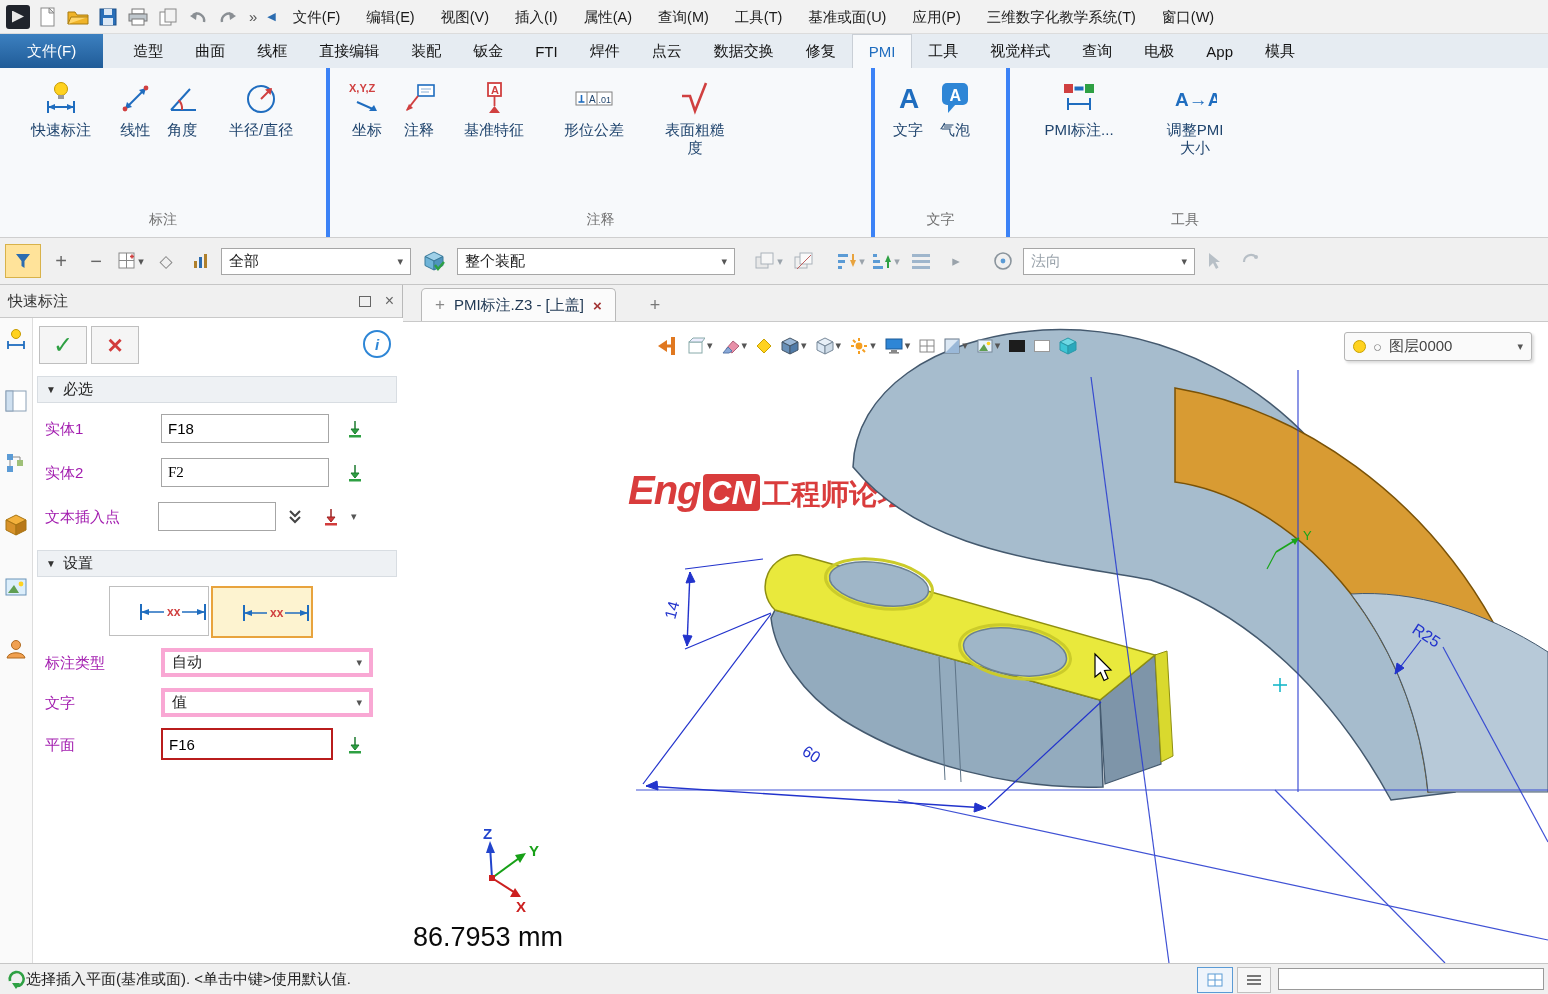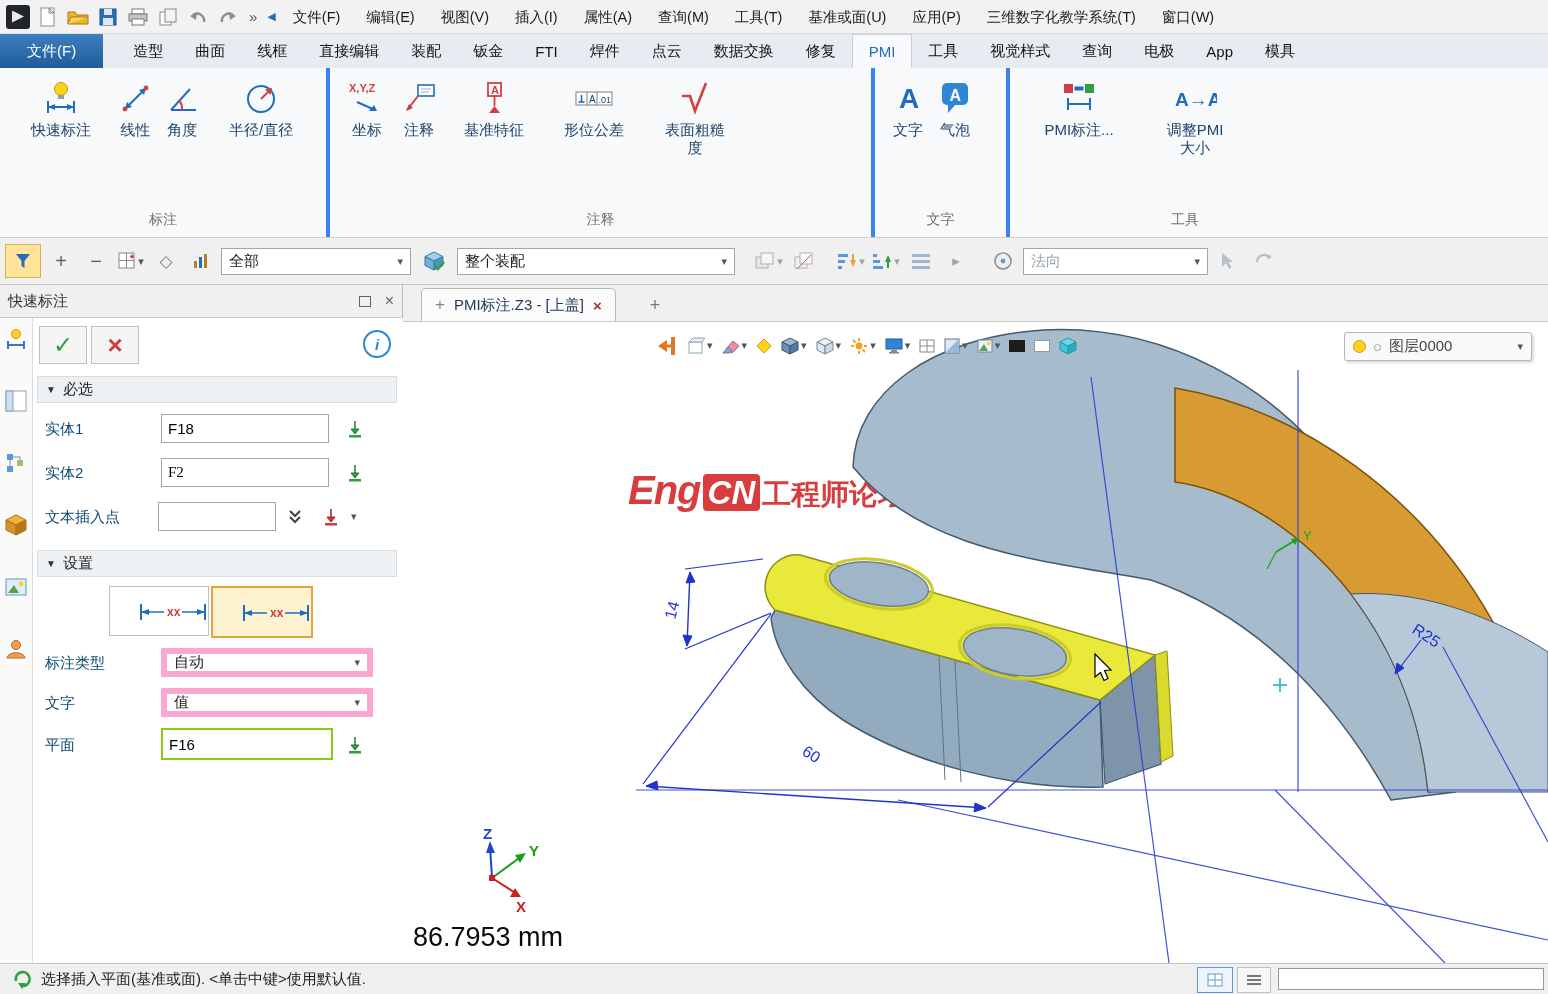--- a/index.html
+++ b/index.html
@@ -46,25 +46,25 @@
   .panel-body{position:absolute;left:33px;top:33px;width:370px;height:645px;background:#fff}
   .ok-btn{position:absolute;left:6px;top:8px;width:46px;height:36px;border:1px solid #bfbfbf;background:#f5f5f5;
           display:flex;align-items:center;justify-content:center;color:#2ea043;font-size:24px;font-weight:bold}
   .cancel-btn{position:absolute;left:58px;top:8px;width:46px;height:36px;border:1px solid #bfbfbf;background:#f5f5f5;
           display:flex;align-items:center;justify-content:center;color:#d23b3b;font-size:26px;font-weight:bold}
   .info-btn{position:absolute;left:330px;top:12px;width:24px;height:24px;border:2px solid #2e86d6;border-radius:50%;
           color:#2e86d6;font-weight:bold;font-size:15px;display:flex;align-items:center;justify-content:center;font-style:italic}
   .sect{position:absolute;left:4px;width:360px;height:27px;background:#eef1f4;border:1px solid #d8dde2;
         display:flex;align-items:center;gap:7px;padding:0 8px;box-sizing:border-box;font-size:15px;color:#222}
   .sect .tri{font-size:10px;color:#333}
-  .prow-label{position:absolute;left:12px;font-size:15px;color:#0c4a6e;line-height:29px}
+  .prow-label{position:absolute;left:12px;font-size:15px;color:#a21caf;line-height:29px}
   .pinput{position:absolute;height:29px;border:1px solid #a6a6a6;background:#fff;font-size:15px;
           padding:0 6px;box-sizing:border-box;font-family:inherit}
-  .pinput.green{border:2px solid #84cc16}
-  .pdd{position:absolute;height:29px;border:6px solid #f9a8d4;background:#fff;display:flex;align-items:center;
+  .pinput.green{border:2px solid #b91c1c}
+  .pdd{position:absolute;height:29px;border:4px solid #f9a8d4;background:#fff;display:flex;align-items:center;
        justify-content:space-between;padding:0 7px;box-sizing:border-box;font-size:15px}
   .dlbtn{position:absolute;width:24px;height:24px;display:flex;align-items:center;justify-content:center}
   .style-btn{position:absolute;top:268px;width:98px;height:48px;background:#fff;border:1px solid #bfbfbf;
              display:flex;align-items:center;justify-content:flex-end}
   .style-btn.sel{border:2px solid #e8a33d;background:#fdf3d0}
   
   .doc-bar{position:absolute;left:403px;top:285px;width:1145px;height:37px;background:#f0f0f0;border-bottom:1px solid #c9c9c9;
            display:flex;align-items:flex-end;box-sizing:border-box}
   .doc-tab{margin-left:18px;height:32px;background:#fbfbfb;border:1px solid #b9b9b9;border-bottom:none;
            border-radius:5px 5px 0 0;display:flex;align-items:center;gap:9px;padding:0 13px;font-size:15px;color:#223a55}
@@ -78,21 +78,21 @@
             box-sizing:border-box;font-size:15px;color:#444;box-shadow:2px 2px 3px rgba(0,0,0,.15)}
   .bulb{width:11px;height:11px;border-radius:50%;background:#ffd21f;border:1px solid #c9a200}
   .wm{position:absolute;left:225px;top:146px;z-index:1;opacity:.88;white-space:nowrap}
   .wm-eng{font-size:40px;font-weight:bold;font-style:italic;color:#d42222;letter-spacing:-1px}
   .wm-cn{font-size:33px;font-weight:bold;font-style:italic;color:#fff;background:#d42222;border-radius:4px;padding:0 5px;margin:0 2px}
   .wm-txt{font-size:29px;font-weight:bold;color:#d42222}
   .wm-url{background:#d42222;color:#fff;font-size:13px;padding:1px 10px;display:inline-block;margin-left:96px;margin-top:-6px}
   .measure{position:absolute;left:10px;top:600px;z-index:3;font-size:27px;color:#0a0a0a}
   
   .statusbar{position:absolute;left:0;top:963px;width:100%;height:31px;background:#f0f0f0;border-top:1px solid #c6c6c6;
-             display:flex;align-items:center;gap:9px;padding-left:12px;box-sizing:border-box;font-size:15px;color:#1e1e1e}
+             display:flex;align-items:center;padding-left:6px;box-sizing:border-box;font-size:15px;color:#1e1e1e}
   .sb-grid{position:absolute;right:315px;top:3px;width:34px;height:24px;border:1px solid #5b9bd5;background:#eef4fb;
            display:flex;align-items:center;justify-content:center}
   .sb-list{position:absolute;right:277px;top:3px;width:32px;height:24px;border:1px solid #c0c0c0;background:#f7f7f7;
            display:flex;align-items:center;justify-content:center}
   .sb-input{position:absolute;right:4px;top:4px;width:266px;height:22px;border:1px solid #999;background:#fff;box-sizing:border-box}
 </style>
 </head>
 <body>
 
 <div class="app">
@@ -400,21 +400,21 @@
           <rect x="1" y="14" width="18" height="3" fill="#9fb6cc"></rect>
         </svg>
     </span>
     <span class="tbtn gray" style="font-size:15px">▸</span>
     <span class="tbtn" style="margin-left:12px">
       <svg width="20" height="20">
           <circle cx="10" cy="10" r="8" fill="none" stroke="#8a949c" stroke-width="1.6"></circle>
           <circle cx="10" cy="10" r="2.4" fill="#5b9bd5"></circle>
         </svg>
     </span>
-    <span class="dd" style="width:185px">
+    <span class="dd" style="width:172px">
       <span class="gray">法向</span>
       <span class="caret">▾</span>
     </span>
     <span class="tbtn">
       <svg width="16" height="18">
           <polygon points="2,1 2,15 6,11 9,17 11.5,15.5 8.5,10 13,10" fill="#b7bfc6"></polygon>
         </svg>
     </span>
     <span class="tbtn">
       <svg width="18" height="18">

